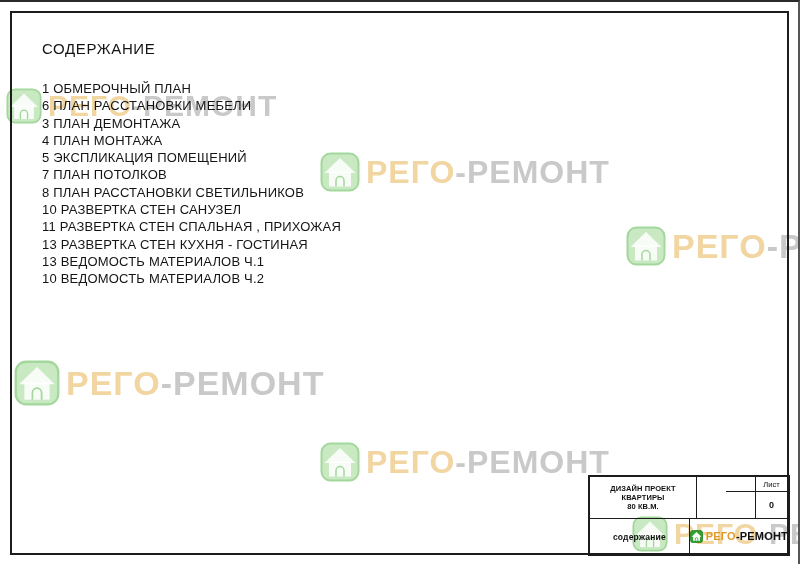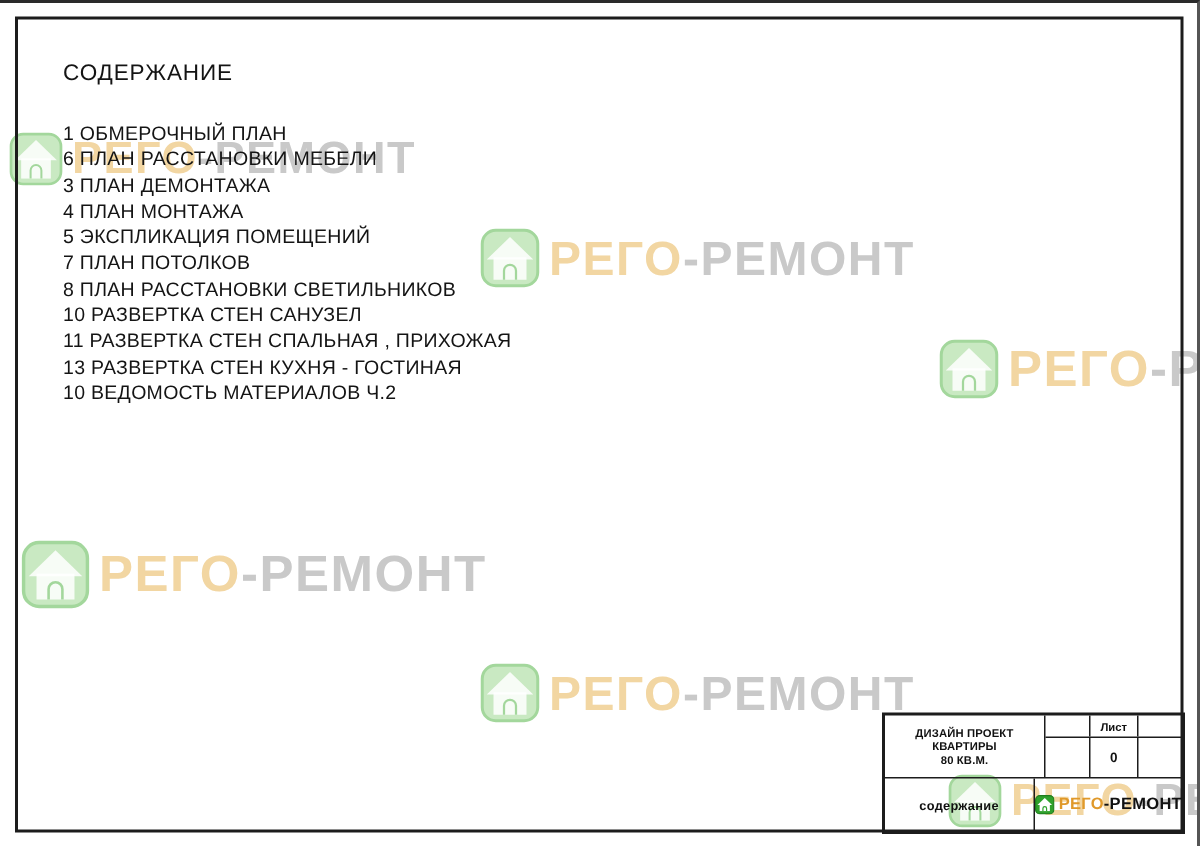--- a/index.html
+++ b/index.html
@@ -25,31 +25,31 @@
 
   
   .content{position:absolute;left:42px;top:38px;z-index:7;color:#141414;}
   .doc-heading{font-size:15px;letter-spacing:0.6px;margin:0 0 23px 0;font-weight:normal;}
   .toc{font-size:13px;line-height:17.3px;letter-spacing:0.2px;}
 
   
   .titleblock{position:absolute;left:588px;top:473px;width:202px;height:81px;z-index:6;
               border:2px solid #1c1c1c;box-sizing:border-box;display:flex;flex-direction:column;
               color:#111;background:transparent;}
-  .tb-top{display:flex;height:41px;border-bottom:1px solid #1c1c1c;}
+  .tb-top{display:flex;height:41px;border-bottom:1px solid #1c1c1c;gap:29px;}
   .tb-project{width:106px;border-right:1px solid #1c1c1c;display:flex;flex-direction:column;
               align-items:center;justify-content:center;text-align:center;
               font-size:7.5px;font-weight:bold;line-height:9px;letter-spacing:0.1px;}
   .tb-grid{flex:1;display:flex;flex-direction:column;}
   .tb-grid-row1{display:flex;height:14px;border-bottom:1px solid #1c1c1c;}
   .tb-grid-row2{display:flex;flex:1;}
   .tb-c1{width:29px;border-right:1px solid #1c1c1c;}
   .tb-c2{width:31px;border-right:1px solid #1c1c1c;display:flex;align-items:center;justify-content:center;}
   .tb-c3{flex:1;}
-  .tb-sheet-label{font-size:7.5px;font-weight:bold;}
+  .tb-sheet-label{font-size:7.5px;font-weight:normal;}
   .tb-sheet-number{font-size:9px;font-weight:bold;}
   .tb-bottom{display:flex;flex:1;}
   .tb-section{width:106px;border-right:1px solid #1c1c1c;display:flex;align-items:center;
               justify-content:center;font-size:8.5px;font-weight:bold;letter-spacing:0.2px;}
   .tb-logo{flex:1;display:flex;align-items:center;justify-content:center;gap:3px;}
   .tb-logo svg{width:13px;height:13px;}
   .tb-logo-text{font-size:11px;font-weight:bold;letter-spacing:0.2px;line-height:1;}
   .tb-logo-orange{color:#e0992a;}
   .tb-logo-dark{color:#111;}
 </style>
@@ -126,20 +126,21 @@
         <div class="toc-item">1 ОБМЕРОЧНЫЙ ПЛАН</div>
         <div class="toc-item">6 ПЛАН РАССТАНОВКИ МЕБЕЛИ</div>
         <div class="toc-item">3 ПЛАН ДЕМОНТАЖА</div>
         <div class="toc-item">4 ПЛАН МОНТАЖА</div>
         <div class="toc-item">5 ЭКСПЛИКАЦИЯ ПОМЕЩЕНИЙ</div>
         <div class="toc-item">7 ПЛАН ПОТОЛКОВ</div>
         <div class="toc-item">8 ПЛАН РАССТАНОВКИ СВЕТИЛЬНИКОВ</div>
         <div class="toc-item">10 РАЗВЕРТКА СТЕН САНУЗЕЛ</div>
         <div class="toc-item">11 РАЗВЕРТКА СТЕН СПАЛЬНАЯ , ПРИХОЖАЯ</div>
         <div class="toc-item">13 РАЗВЕРТКА СТЕН КУХНЯ - ГОСТИНАЯ</div>
+        <div class="toc-item">13 ВЕДОМОСТЬ МАТЕРИАЛОВ Ч.1</div>
         <div class="toc-item">10 ВЕДОМОСТЬ МАТЕРИАЛОВ Ч.2</div>
       </div>
   </div>
 
   <div class="titleblock">
     <div class="tb-top">
       <div class="tb-project">
         <div>ДИЗАЙН ПРОЕКТ КВАРТИРЫ</div>
         <div>80 КВ.М.</div>
       </div>

